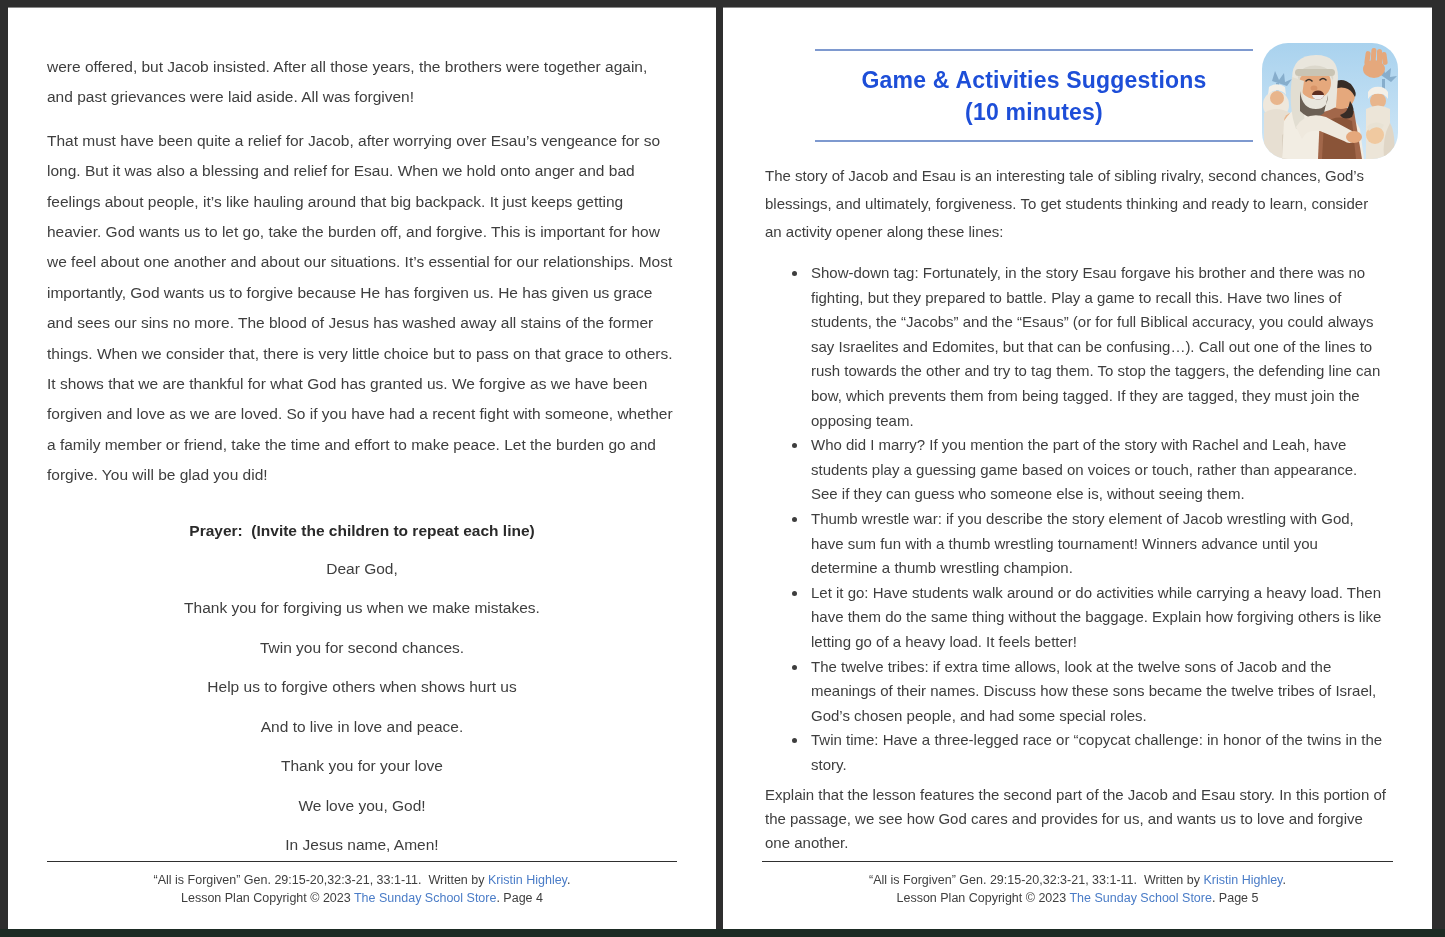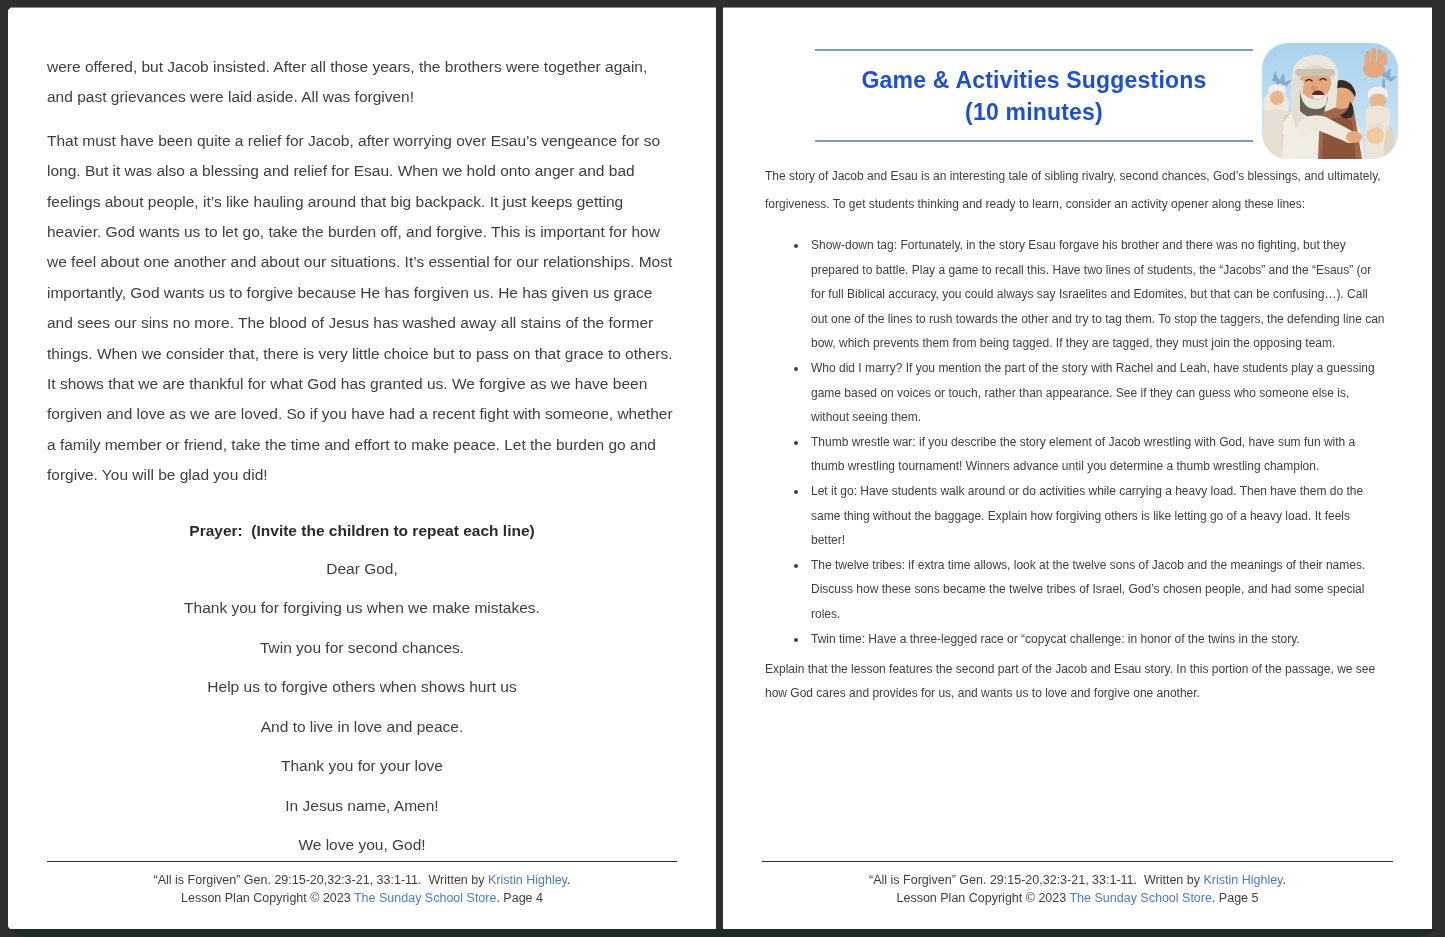--- a/index.html
+++ b/index.html
@@ -1,19 +1,19 @@
 <!DOCTYPE html>
 <html><head>
 <meta charset="utf-8">
 <style>
   * { margin:0; padding:0; box-sizing:border-box; }
   html,body { background:#2e2e2e; }
   .stage {
     position:relative; width:1445px; height:937px; overflow:hidden;
-    background:#2e2e2e; font-family:"Liberation Sans", sans-serif;border-radius:31px;
+    background:#2e2e2e; font-family:"Liberation Sans", sans-serif;
   }
   .page {
     position:absolute; top:7px; height:922px; background:#ffffff;
     border-top:1px solid #8a8a8a;
   }
   .page-left  { left:8px;  width:708px; }
   .page-right { left:723px; width:709px; }
   .bottom-bar { position:absolute; left:0; right:0; bottom:0; height:8px; background:#1d2b24; }
 
   
@@ -31,21 +31,21 @@
 
   
   .rp-header {
     margin:41px 0 0 92px; width:438px;
     border-top:2px solid #7e99cf; border-bottom:2px solid #7e99cf;
     padding:13px 0 12px; text-align:center;
     color:#1d4ed8; font-weight:bold; font-size:23px; line-height:32px;
     letter-spacing:0.2px;
   }
   .rp-illustration { position:absolute; top:35px; left:539px; width:136px; height:116px; }
-  .rp-body { padding:20px 46px 0 42px; color:#3e3e3e; font-size:12px; }
+  .rp-body { padding:20px 46px 0 42px; color:#3e3e3e; font-size:15px; }
   .rp-intro { line-height:28px; }
   .rp-bullets { margin-top:15px; padding-left:43px; list-style:disc outside; }
   .rp-bullets li { line-height:24.6px; padding-left:3px; }
   .rp-closing { line-height:24px; margin-top:6px; }
 </style>
 </head>
 <body>
 
 <div class="stage">
 
@@ -55,22 +55,22 @@
       <p>That must have been quite a relief for Jacob, after worrying over Esau’s vengeance for so long. But it was also a blessing and relief for Esau. When we hold onto anger and bad feelings about people, it’s like hauling around that big backpack. It just keeps getting heavier. God wants us to let go, take the burden off, and forgive. This is important for how we feel about one another and about our situations. It’s essential for our relationships. Most importantly, God wants us to forgive because He has forgiven us. He has given us grace and sees our sins no more. The blood of Jesus has washed away all stains of the former things. When we consider that, there is very little choice but to pass on that grace to others. It shows that we are thankful for what God has granted us. We forgive as we have been forgiven and love as we are loved. So if you have had a recent fight with someone, whether a family member or friend, take the time and effort to make peace. Let the burden go and forgive. You will be glad you did!</p>
 
       <div class="prayer">
         <div class="prayer-heading">Prayer:  (Invite the children to repeat each line)</div>
         <div class="prayer-line">Dear God,</div>
         <div class="prayer-line">Thank you for forgiving us when we make mistakes.</div>
         <div class="prayer-line">Twin you for second chances.</div>
         <div class="prayer-line">Help us to forgive others when shows hurt us</div>
         <div class="prayer-line">And to live in love and peace.</div>
         <div class="prayer-line">Thank you for your love</div>
+        <div class="prayer-line">We love you, God!</div>
         <div class="prayer-line">In Jesus name, Amen!</div>
-        <div class="prayer-line">We love you, God!</div>
       </div>
     </div>
 
     <div class="page-footer">
       <hr class="footer-rule">
       <div class="footer-line"><span>“All is Forgiven” Gen. 29:15-20,32:3-21, 33:1-11.  Written by </span><a class="footer-link">Kristin Highley</a><span>.</span></div>
       <div class="footer-line"><span>Lesson Plan Copyright © 2023 </span><a class="footer-link">The Sunday School Store</a><span>. Page 4</span></div>
     </div>
   </div>
 

